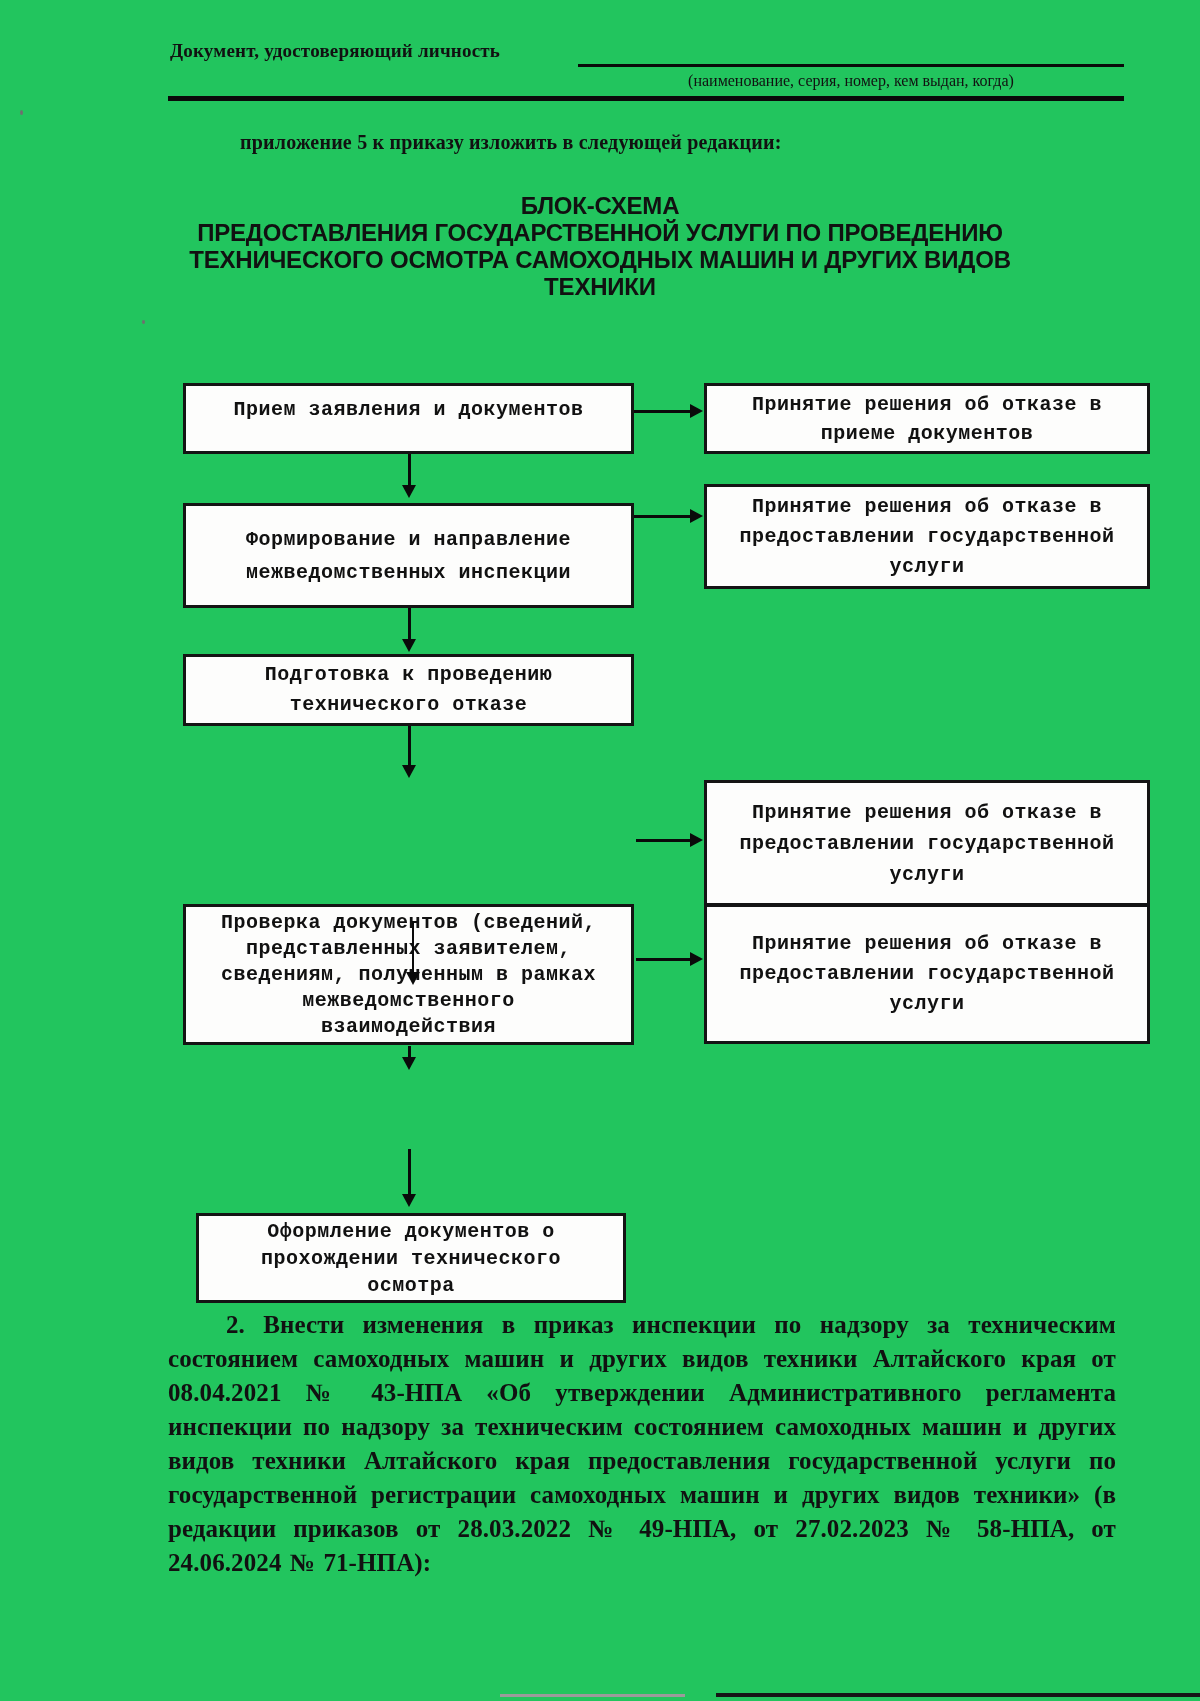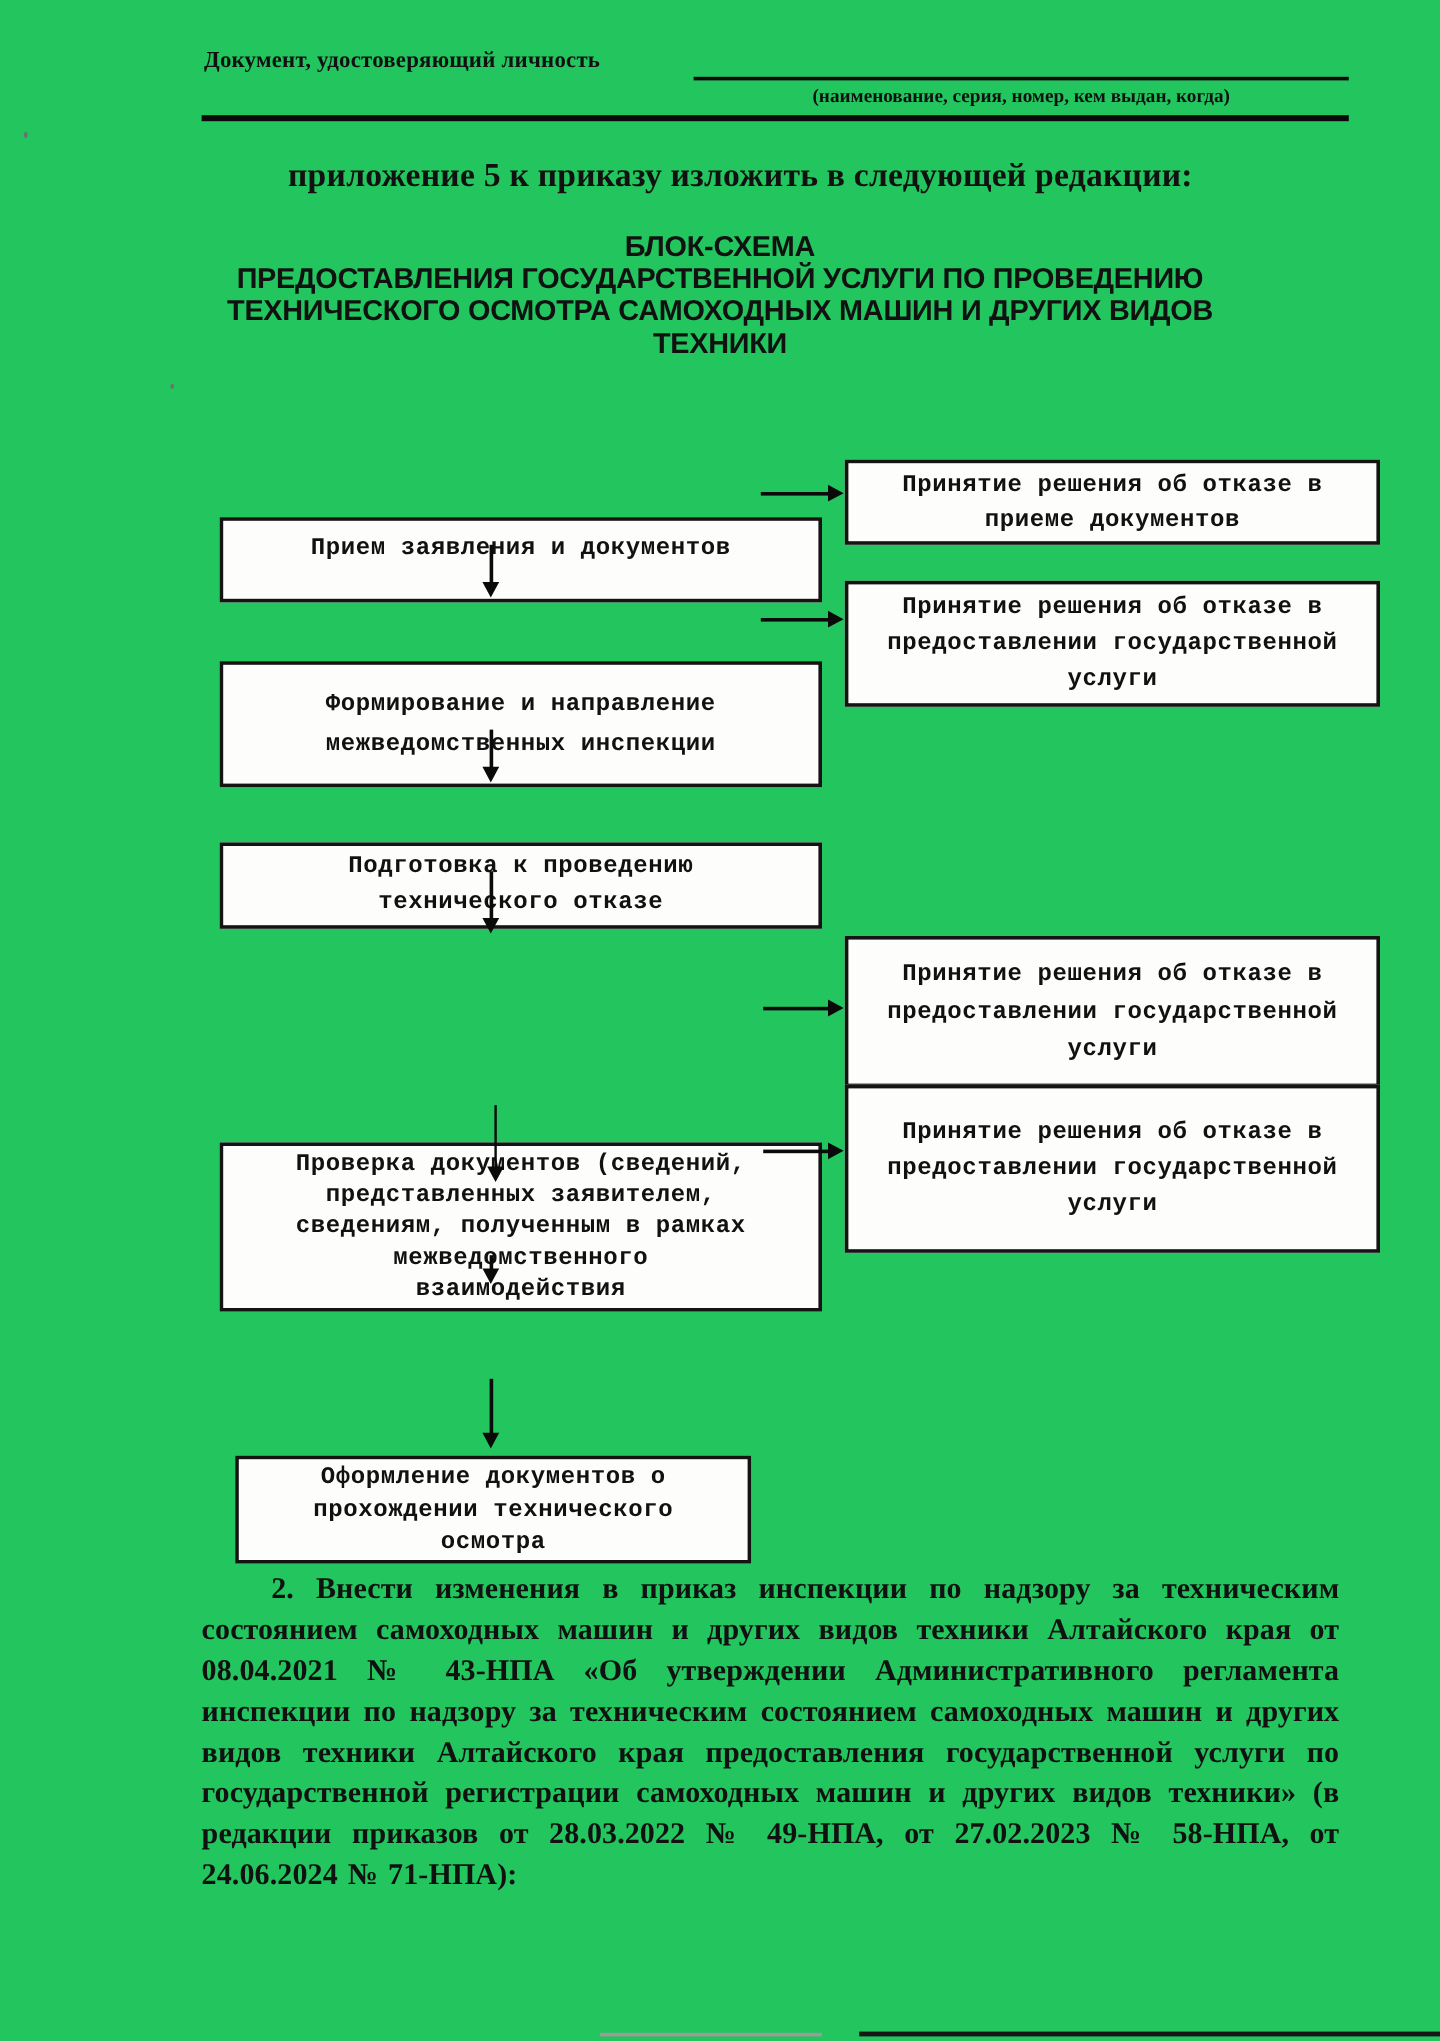--- a/index.html
+++ b/index.html
@@ -9,47 +9,47 @@
     font-family:"Liberation Serif","DejaVu Serif",serif;color:#111;
   }
   
   .hdr-left{
     position:absolute;left:170px;top:40px;
     font-size:19px;font-weight:bold;letter-spacing:.2px;
   }
   .sig-line{position:absolute;left:578px;top:64px;width:546px;height:3px;background:#0a0a0a;}
   .hdr-caption{
     position:absolute;left:578px;top:72px;width:546px;text-align:center;
-    font-size:16px;font-weight:bold;
+    font-size:16px;font-weight:normal;
   }
   .hdr-rule{position:absolute;left:168px;top:96px;width:956px;height:5px;background:#0a0a0a;}
   .speck{position:absolute;background:#6f6f6f;border-radius:50%;}
   .s1{left:20px;top:110px;width:3px;height:5px;}
   .s2{left:142px;top:320px;width:3px;height:4px;}
   
   .intro{
     position:absolute;left:240px;top:131px;
-    font-size:28px;font-weight:600;letter-spacing:.2px;
+    font-size:20px;font-weight:600;letter-spacing:.2px;
   }
   .title{
     position:absolute;left:150px;top:192px;width:900px;
     text-align:center;white-space:pre-line;
     font-family:"Liberation Sans","DejaVu Sans",sans-serif;
     font-weight:bold;font-size:24px;line-height:27px;letter-spacing:-.2px;
   }
   
   .fbox{
     position:absolute;box-sizing:border-box;border:3px solid #141414;
     display:flex;flex-direction:column;justify-content:center;align-items:center;
     text-align:center;white-space:pre-line;
     font-family:"Liberation Mono","DejaVu Sans Mono",monospace;
     font-weight:bold;font-size:20px;line-height:30px;letter-spacing:.5px;
     background:#fdfdfc;
   }
-  .colL{left:183px;width:502px;margin-top:48px;}
+  .colL{left:183px;width:451px;}
   .colR{left:704px;width:446px;}
   .b1{top:383px;height:71px;justify-content:flex-start;padding-top:9px;}
   .r1{top:383px;height:71px;line-height:29px;}
   .b2{top:503px;height:105px;line-height:33px;}
   .r2{top:484px;height:105px;line-height:30px;}
   .b3{top:654px;height:72px;line-height:30px;}
   .b4{top:780px;height:126px;line-height:29px;}
   .r4{top:780px;height:126px;line-height:31px;}
   .b5{top:904px;height:141px;line-height:26px;}
   .r5{top:904px;height:140px;line-height:30px;}

